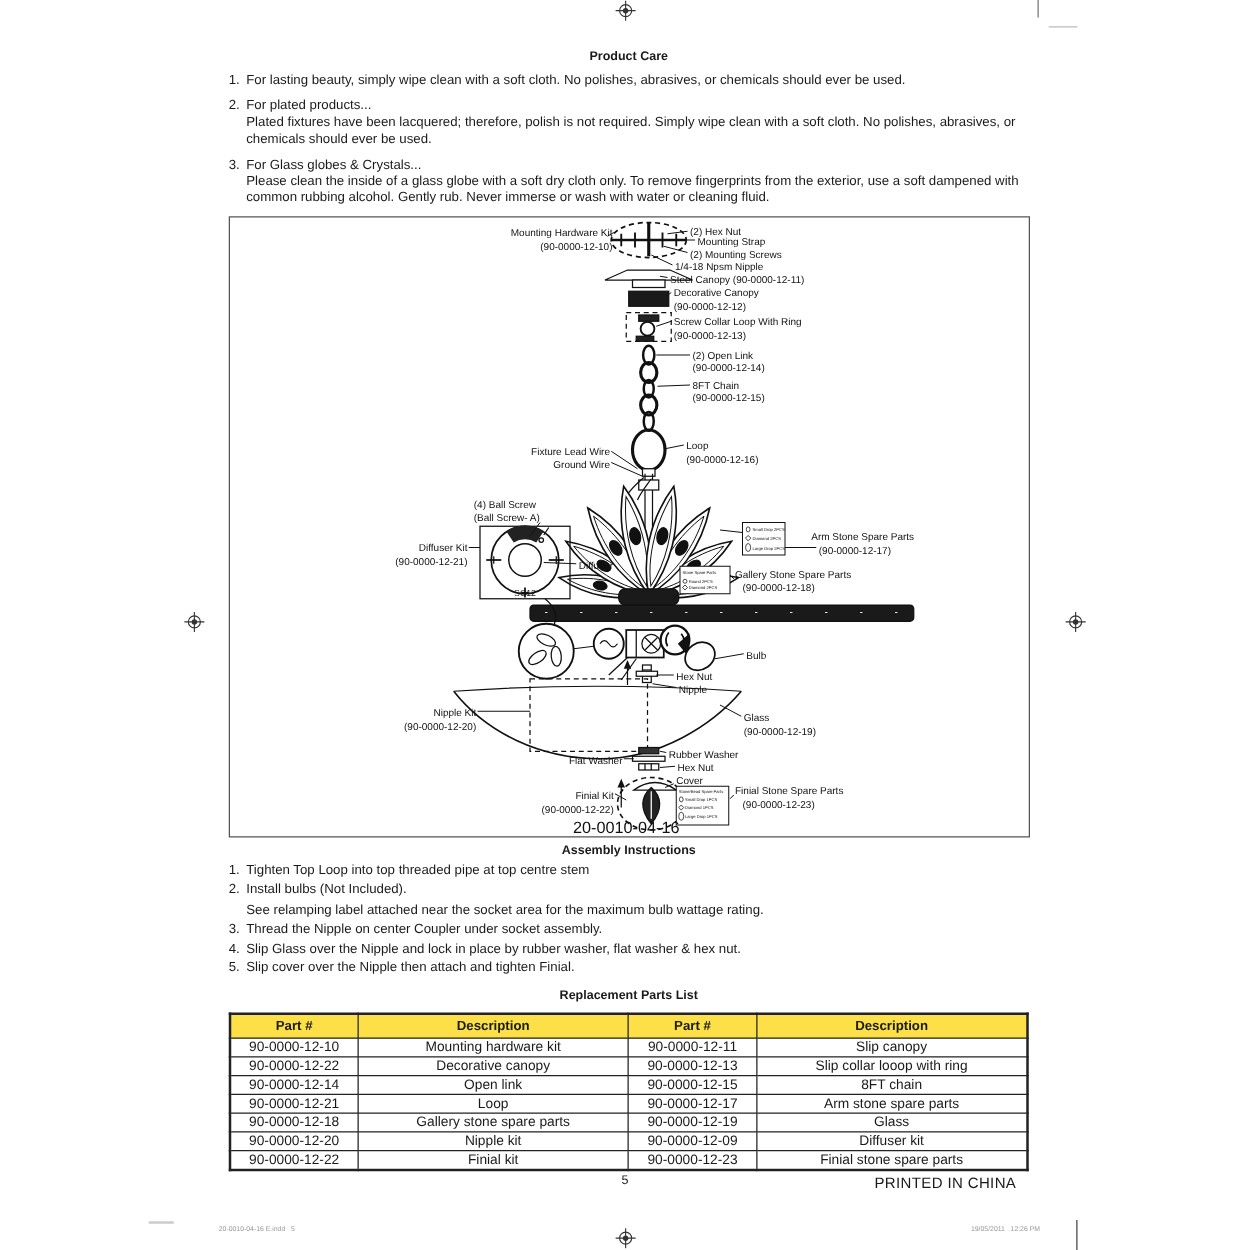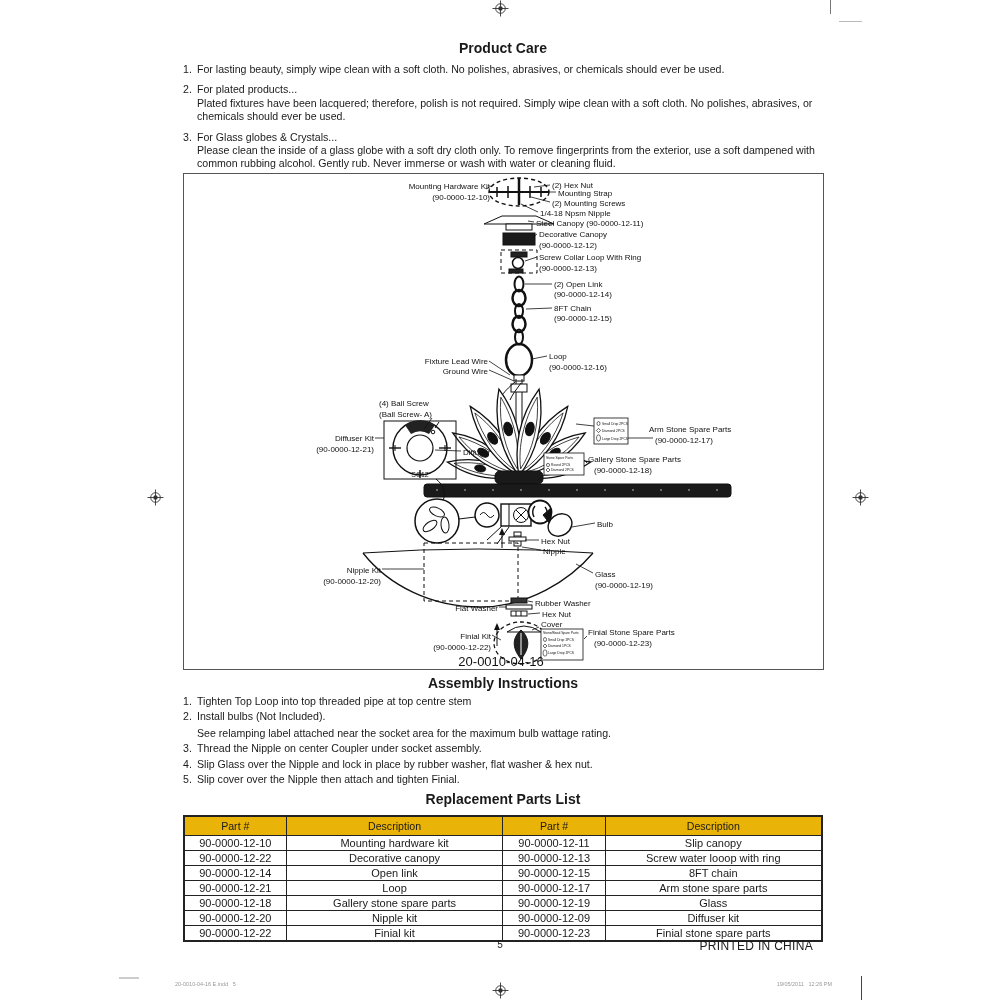--- a/index.html
+++ b/index.html
@@ -1,32 +1,32 @@
 <!DOCTYPE html>
 <html><head>
 <meta charset="utf-8">
 <style>
   html,body{margin:0;padding:0}
   body{width:1000px;height:1000px;position:relative;background:#fff;
        font-family:"Liberation Sans",sans-serif;color:#1a1a1a;overflow:hidden}
-  .sec-title{font-size:14px;font-weight:bold;text-align:center;margin:0 0 4px 0}
+  .sec-title{font-size:10px;font-weight:bold;text-align:center;margin:0 0 4px 0}
   .content{position:absolute;left:183px;width:640px}
   .list{font-size:10.6px;line-height:13.4px}
   .item{display:flex;margin-top:7px}
   .item .num{width:14px;flex:none}
   .item .txt{flex:1}
   .item .txt .sub{margin-top:0}
   .diagram-box{position:absolute;left:183px;top:173px;width:639px;height:495px;border:1px solid #555}
   svg text{font-family:"Liberation Sans",sans-serif;fill:#111}
   .lbl{font-size:8px}
   .tiny{font-size:3.3px}
   .figid{font-size:13px}
   .sc{font-size:7px}
   table.parts{width:100%;border-collapse:collapse;margin-top:8px;border:2px solid #222}
-  table.parts th{background:#eab308;font-size:10.6px;font-weight:normal;border:1px solid #222;padding:3px 2px}
+  table.parts th{background:#fde047;font-size:10.6px;font-weight:bold;border:1px solid #222;padding:3px 2px}
   table.parts td{font-size:11px;text-align:center;border:1px solid #222;padding:1px 4px}
   .col-p{width:16%}.col-d{width:34%}
   .footer-page{position:absolute;left:470px;top:939px;width:60px;text-align:center;font-size:10px}
   .footer-print{position:absolute;left:633px;top:939px;width:180px;text-align:right;font-size:12px;letter-spacing:.3px}
   .slug{position:absolute;font-size:5.5px;color:#999;top:981px;white-space:pre}
   .slug-l{left:175px}
   .slug-r{left:697px;width:135px;text-align:right}
   .regmark{position:absolute;width:17px;height:17px}
   .cropv{position:absolute;width:1px;background:#777}
   .croph{position:absolute;height:1px;background:#bbb}
@@ -415,21 +415,21 @@
       <tr>
           <td>90-0000-12-10</td>
           <td>Mounting hardware kit</td>
           <td>90-0000-12-11</td>
           <td>Slip canopy</td>
         </tr>
       <tr>
           <td>90-0000-12-22</td>
           <td>Decorative canopy</td>
           <td>90-0000-12-13</td>
-          <td>Screw water looop with ring</td>
+          <td>Slip collar looop with ring</td>
         </tr>
       <tr>
           <td>90-0000-12-14</td>
           <td>Open link</td>
           <td>90-0000-12-15</td>
           <td>8FT chain</td>
         </tr>
       <tr>
           <td>90-0000-12-21</td>
           <td>Loop</td>

